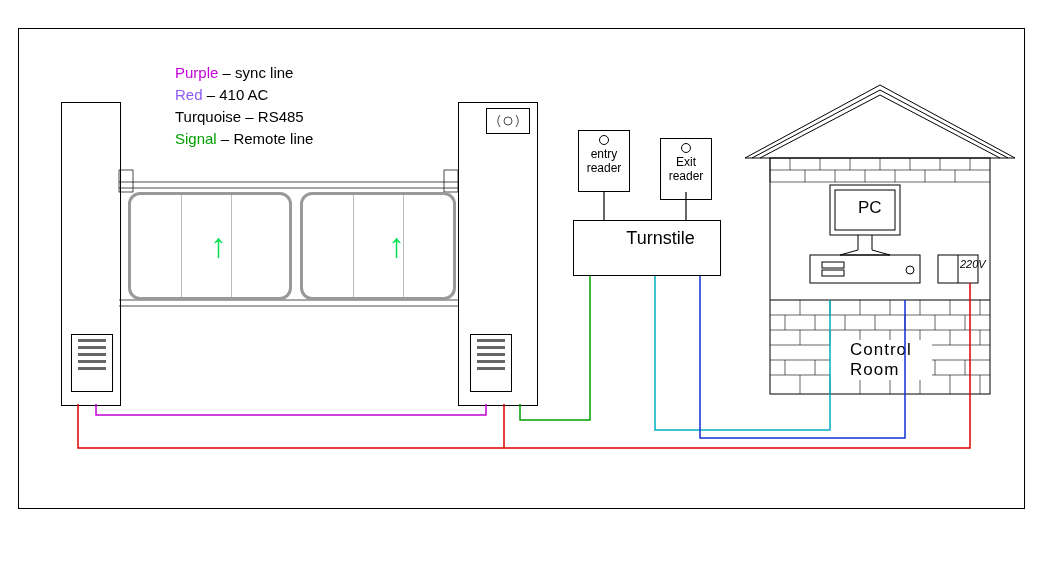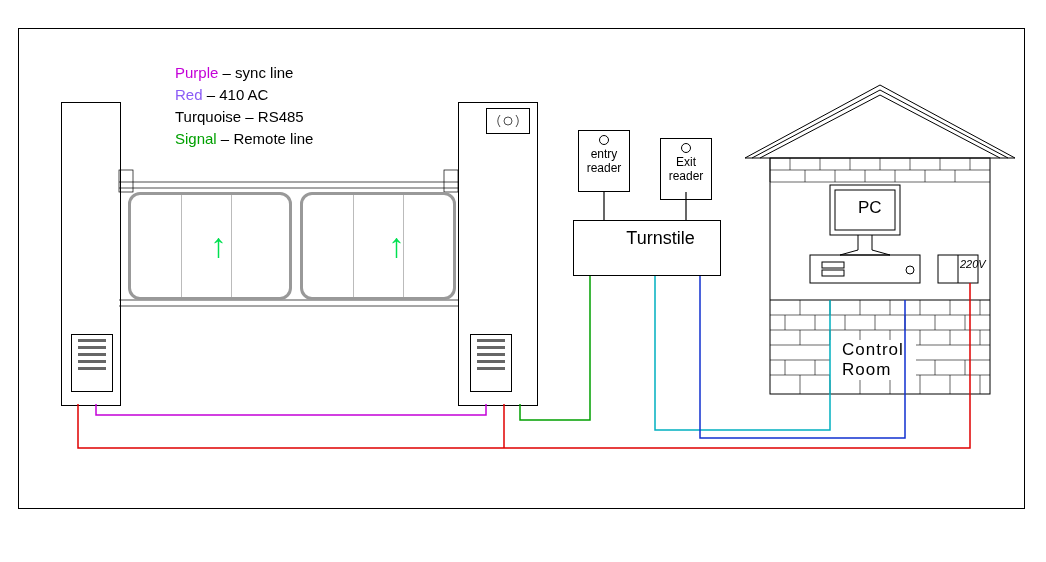--- a/index.html
+++ b/index.html
@@ -254,21 +254,21 @@
       <rect x="822" y="262" width="22" height="6"></rect>
       <rect x="822" y="270" width="22" height="6"></rect>
       <circle cx="910" cy="270" r="4"></circle>
 
       <rect x="938" y="255" width:="" width="40" height="28"></rect>
       <line x1="958" y1="255" x2="958" y2="283"></line>
     </g>
   </svg>
   <div class="pc-label" style="left:858px; top:198px;">PC</div>
   <div class="small-label" style="left:960px; top:258px;font-style:italic;">220V</div>
-  <div class="house-label" style="left:830px; top:340px; background:#fff; padding:0 12px;">Control Room</div>
+  <div class="house-label" style="left:830px; top:340px; background:#fff; padding:0 20px;">Control Room</div>
 
   <svg style="position:absolute; left:0; top:0;" width="1046" height="562">
 
     <g stroke="#000" stroke-width="1.2" fill="none">
       <line x1="604" y1="192" x2="604" y2="220"></line>
       <line x1="686" y1="192" x2="686" y2="220"></line>
     </g>
 
     <polyline points="590,276 590,420 520,420 520,404" stroke="#00a000" stroke-width="1.5" fill="none"></polyline>
 

